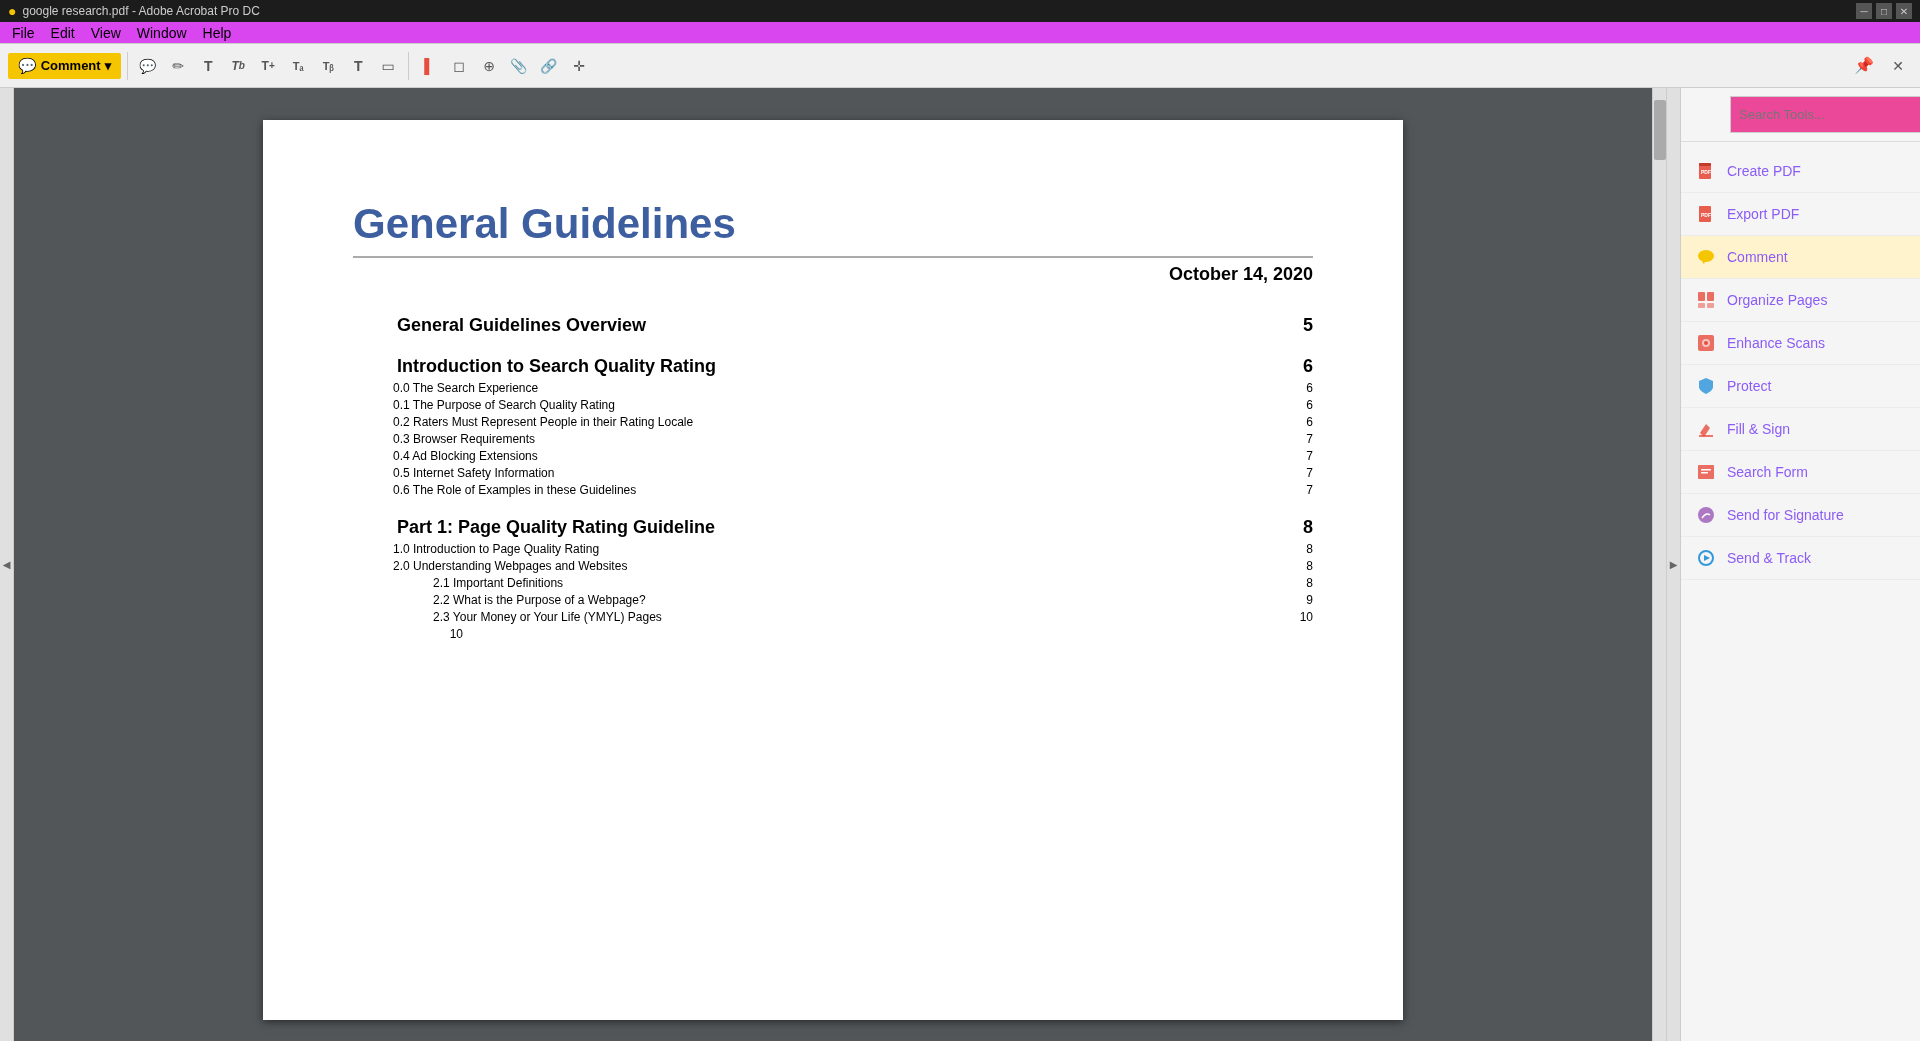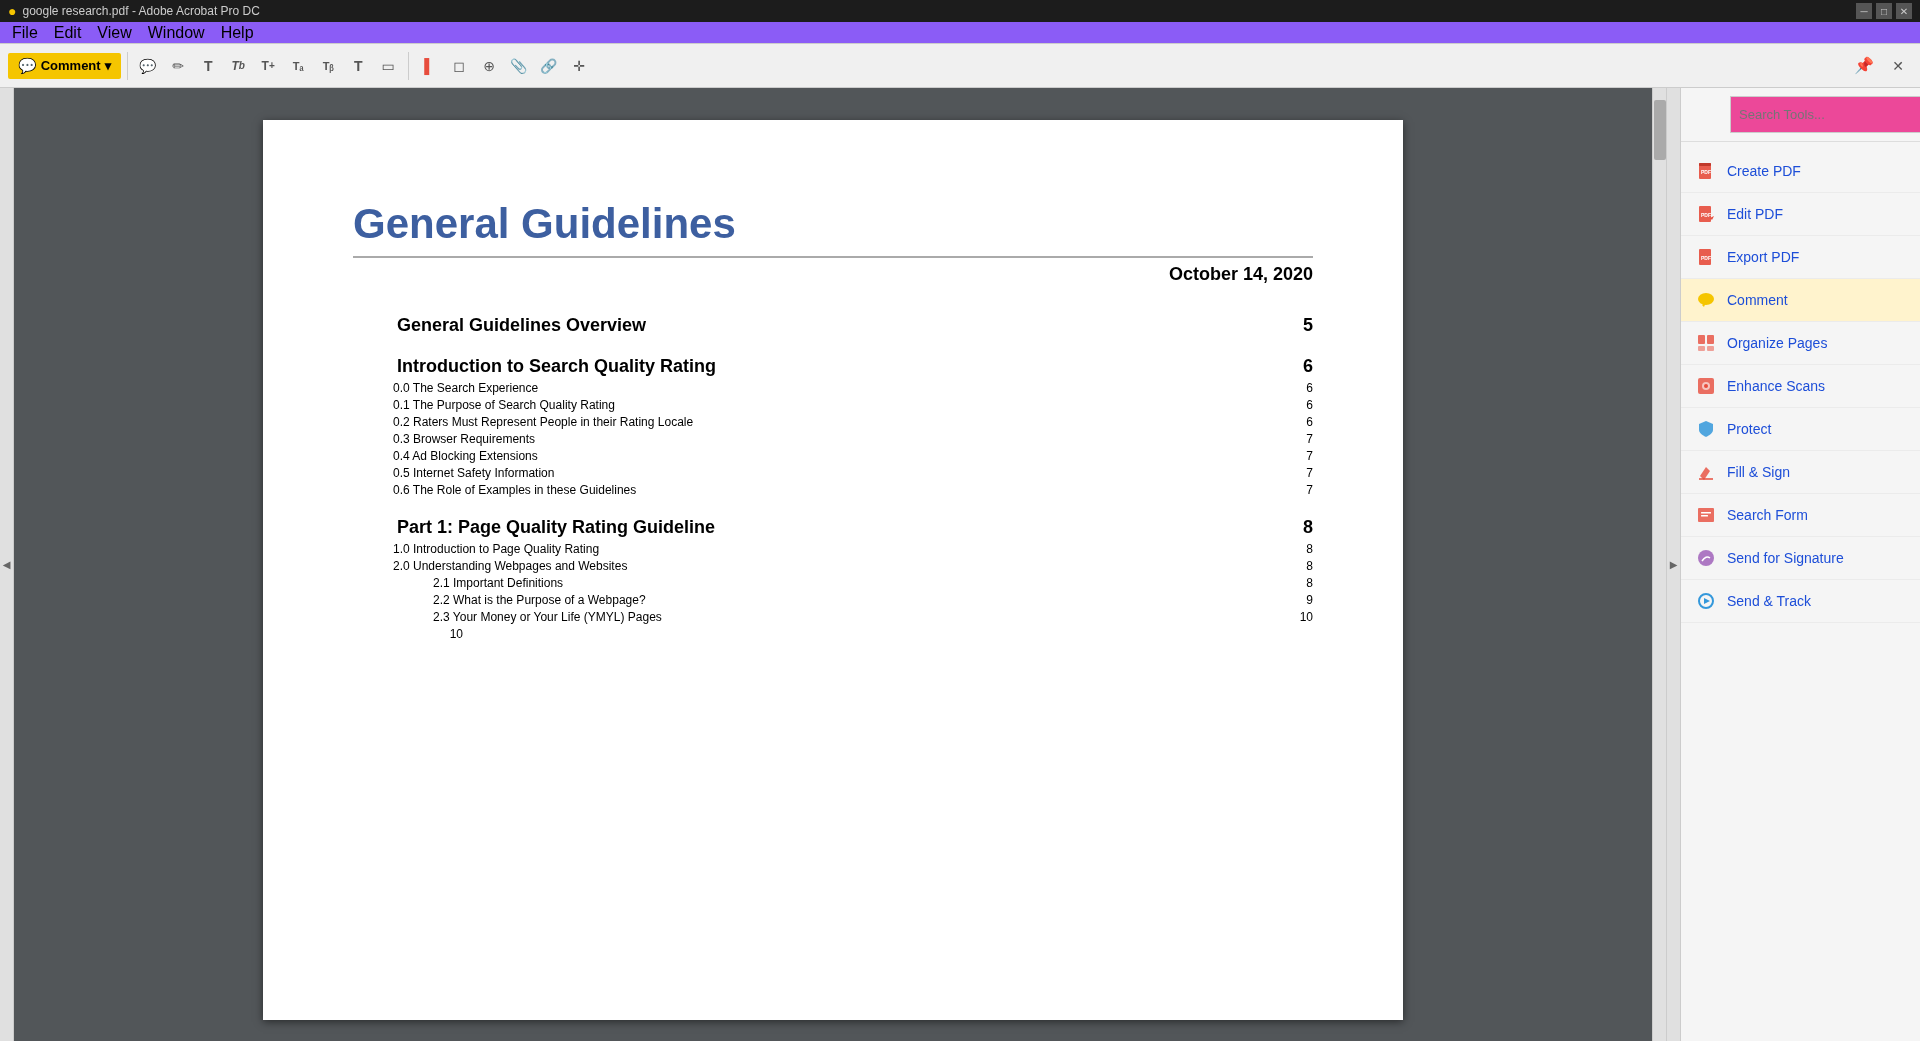--- a/index.html
+++ b/index.html
@@ -24,26 +24,26 @@
       background: #555;
       border: none;
       color: #ccc;
       font-size: 10px;
       cursor: pointer;
       display: flex; align-items: center; justify-content: center;
     }
 
     
     .menu-bar {
-      background: #8b5cf6;
+      background: #d946ef;
       height: 22px;
       display: flex;
       align-items: center;
       padding: 0 4px;
-      font-size: 16px;
+      font-size: 14px;
       border-bottom: 1px solid #ccc;
       flex-shrink: 0;
     }
     .menu-item {
       padding: 2px 8px;
       cursor: pointer;
       color: #000;
     }
 
     
@@ -215,21 +215,21 @@
       padding: 8px 0;
       overflow-y: auto;
     }
     .panel-tool-item {
       display: flex;
       align-items: center;
       gap: 10px;
       padding: 10px 14px;
       cursor: pointer;
       font-size: 14px;
-      color: #1d4ed8;
+      color: #8b5cf6;
       border-bottom: 1px solid #ebebeb;
     }
     .panel-tool-item.active { background: #fff3cd; }
     .tool-icon {
       width: 22px;
       height: 22px;
       display: flex;
       align-items: center;
       justify-content: center;
       flex-shrink: 0;
@@ -401,30 +401,20 @@
         <div class="tool-icon">
           <svg viewBox="0 0 20 20" fill="none">
             <rect x="3" y="2" width="12" height="16" rx="1" fill="#e74c3c" opacity="0.9"></rect>
             <rect x="3" y="2" width="12" height="3" rx="1" fill="#c0392b"></rect>
             <text x="5" y="13" font-size="5" fill="white" font-weight="bold">PDF</text>
           </svg>
         </div>
         <span>Create PDF</span>
       </div>
 
-      <div class="panel-tool-item">
-        <div class="tool-icon">
-          <svg viewBox="0 0 20 20" fill="none">
-            <rect x="3" y="2" width="12" height="16" rx="1" fill="#e74c3c" opacity="0.9"></rect>
-            <text x="5" y="13" font-size="5" fill="white" font-weight="bold">PDF</text>
-            <polygon points="14,14 18,12 16,16" fill="#e74c3c"></polygon>
-          </svg>
-        </div>
-        <span>Edit PDF</span>
-      </div>
 
       <div class="panel-tool-item">
         <div class="tool-icon">
           <svg viewBox="0 0 20 20" fill="none">
             <rect x="3" y="2" width="12" height="16" rx="1" fill="#e74c3c" opacity="0.9"></rect>
             <text x="5" y="13" font-size="5" fill="white" font-weight="bold">PDF</text>
           </svg>
         </div>
         <span>Export PDF</span>
       </div>

